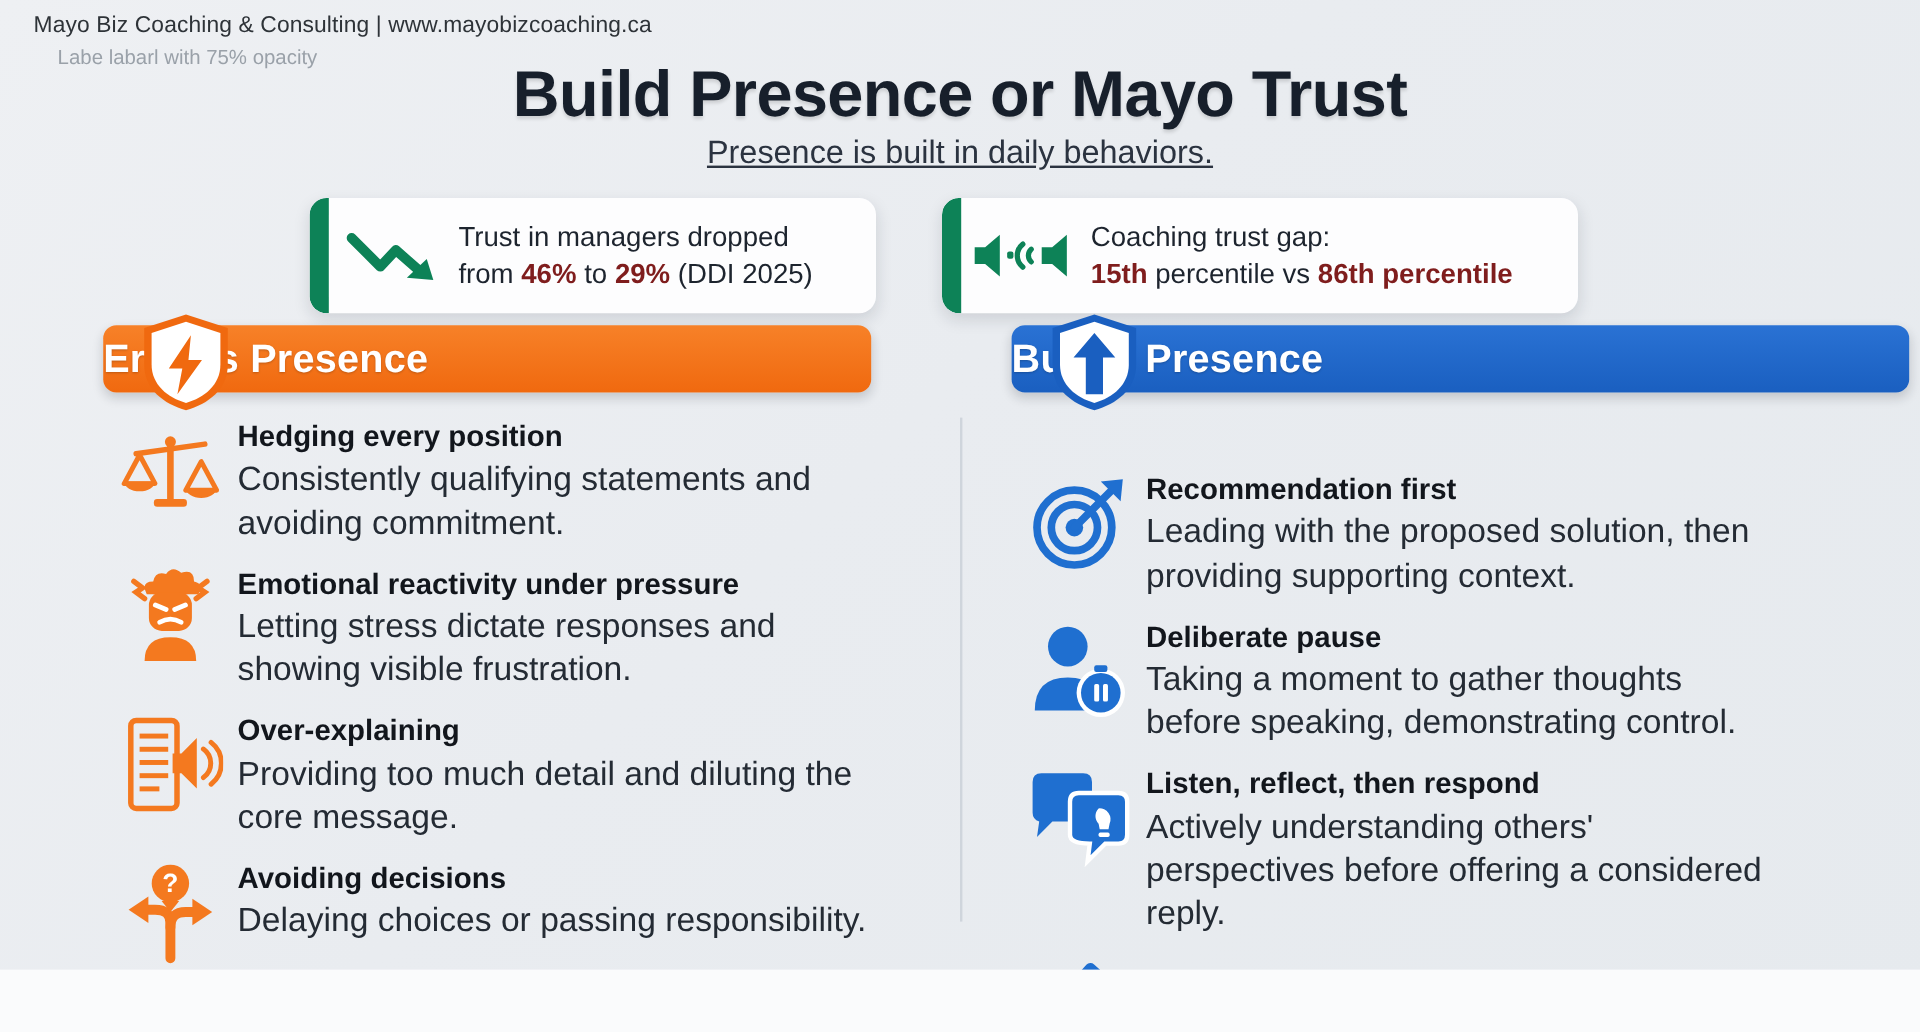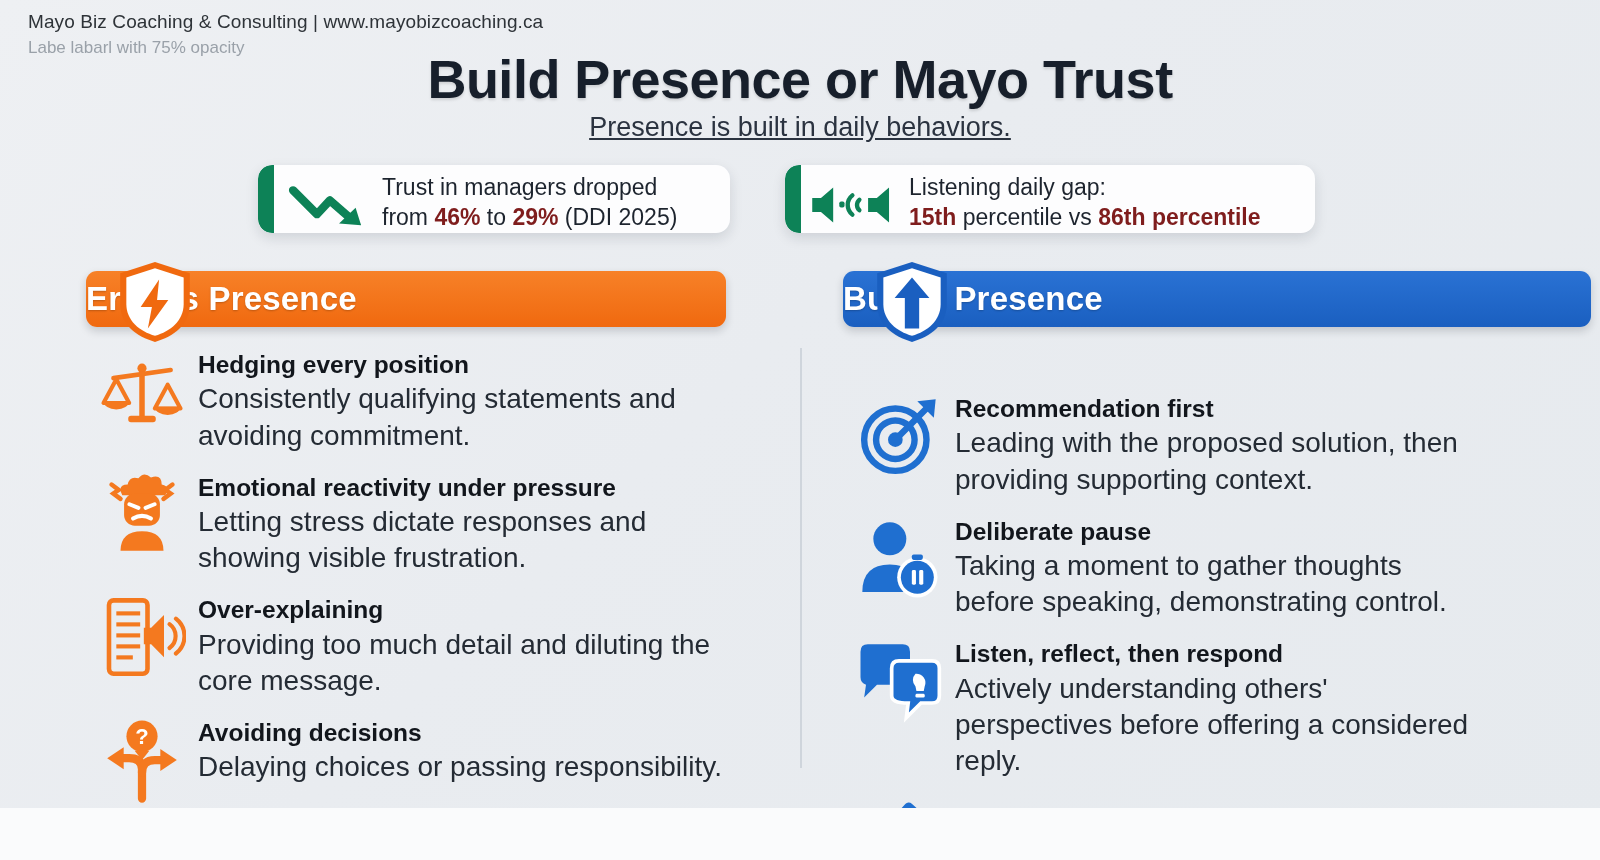--- a/index.html
+++ b/index.html
@@ -30,20 +30,21 @@
   .brand-line1 {
     font-size: 19px;
     color: #2e3338;
     letter-spacing: 0.1px;
     white-space: nowrap;
   }
   .brand-line2 {
     font-size: 17px;
     color: #9aa1a9;
     white-space: nowrap;
+    margin-left: 20px;
   }
   
   .title {
     position: absolute;
     left: 0;
     right: 0;
     top: 48px;
     text-align: center;
     font-size: 54px;
     font-weight: bold;
@@ -58,26 +59,26 @@
     top: 112px;
     text-align: center;
     font-size: 27px;
     color: #2b3340;
     text-decoration: underline;
   }
   
   .stat-card {
     position: absolute;
     top: 165px;
-    height: 68px;
+    height: 96px;
     background: #fdfdfe;
     border-radius: 14px;
     box-shadow: 0 5px 13px rgba(22,30,45,0.13);
     display: flex;
-    align-items: flex-end;
+    align-items: center;
     overflow: hidden;
   }
   .stat-card .accent {
     position: absolute;
     left: 0;
     top: 0;
     bottom: 0;
     width: 16px;
     background: #0d8257;
     border-radius: 14px 0 0 14px;
@@ -215,21 +216,21 @@
     <div class="stat-icon">
       <svg viewBox="0 0 110 56" width="100" height="54">
         <path d="M6 20 L16 20 L30 8 L30 48 L16 36 L6 36 Z" fill="#0d8257"></path>
         <rect x="37" y="24" width="6" height="7" rx="2" fill="#0d8257"></rect>
         <path d="M52 17 A14 14 0 0 0 52 39" fill="none" stroke="#0d8257" stroke-width="5" stroke-linecap="round"></path>
         <path d="M60 22 A8 8 0 0 0 60 34" fill="none" stroke="#0d8257" stroke-width="5" stroke-linecap="round"></path>
         <path d="M70 20 L80 20 L94 8 L94 48 L80 36 L70 36 Z" fill="#0d8257"></path>
       </svg>
     </div>
     <div class="stat-text">
-      <div><span>Listening daily gap:</span></div>
+      <div><span>Coaching trust gap:</span></div>
       <div>
         <span class="green-b">15th</span><span> percentile vs </span><span class="green-b">86th percentile</span>
       </div>
     </div>
   </div>
 
   <div class="banner erodes">
     <div class="banner-shield">
       <svg viewBox="0 0 80 84" width="82" height="86">
         <path d="M40 3 L74 14 L74 44 C74 64 58 76 40 81 C22 76 6 64 6 44 L6 14 Z" fill="#f0690f"></path>

